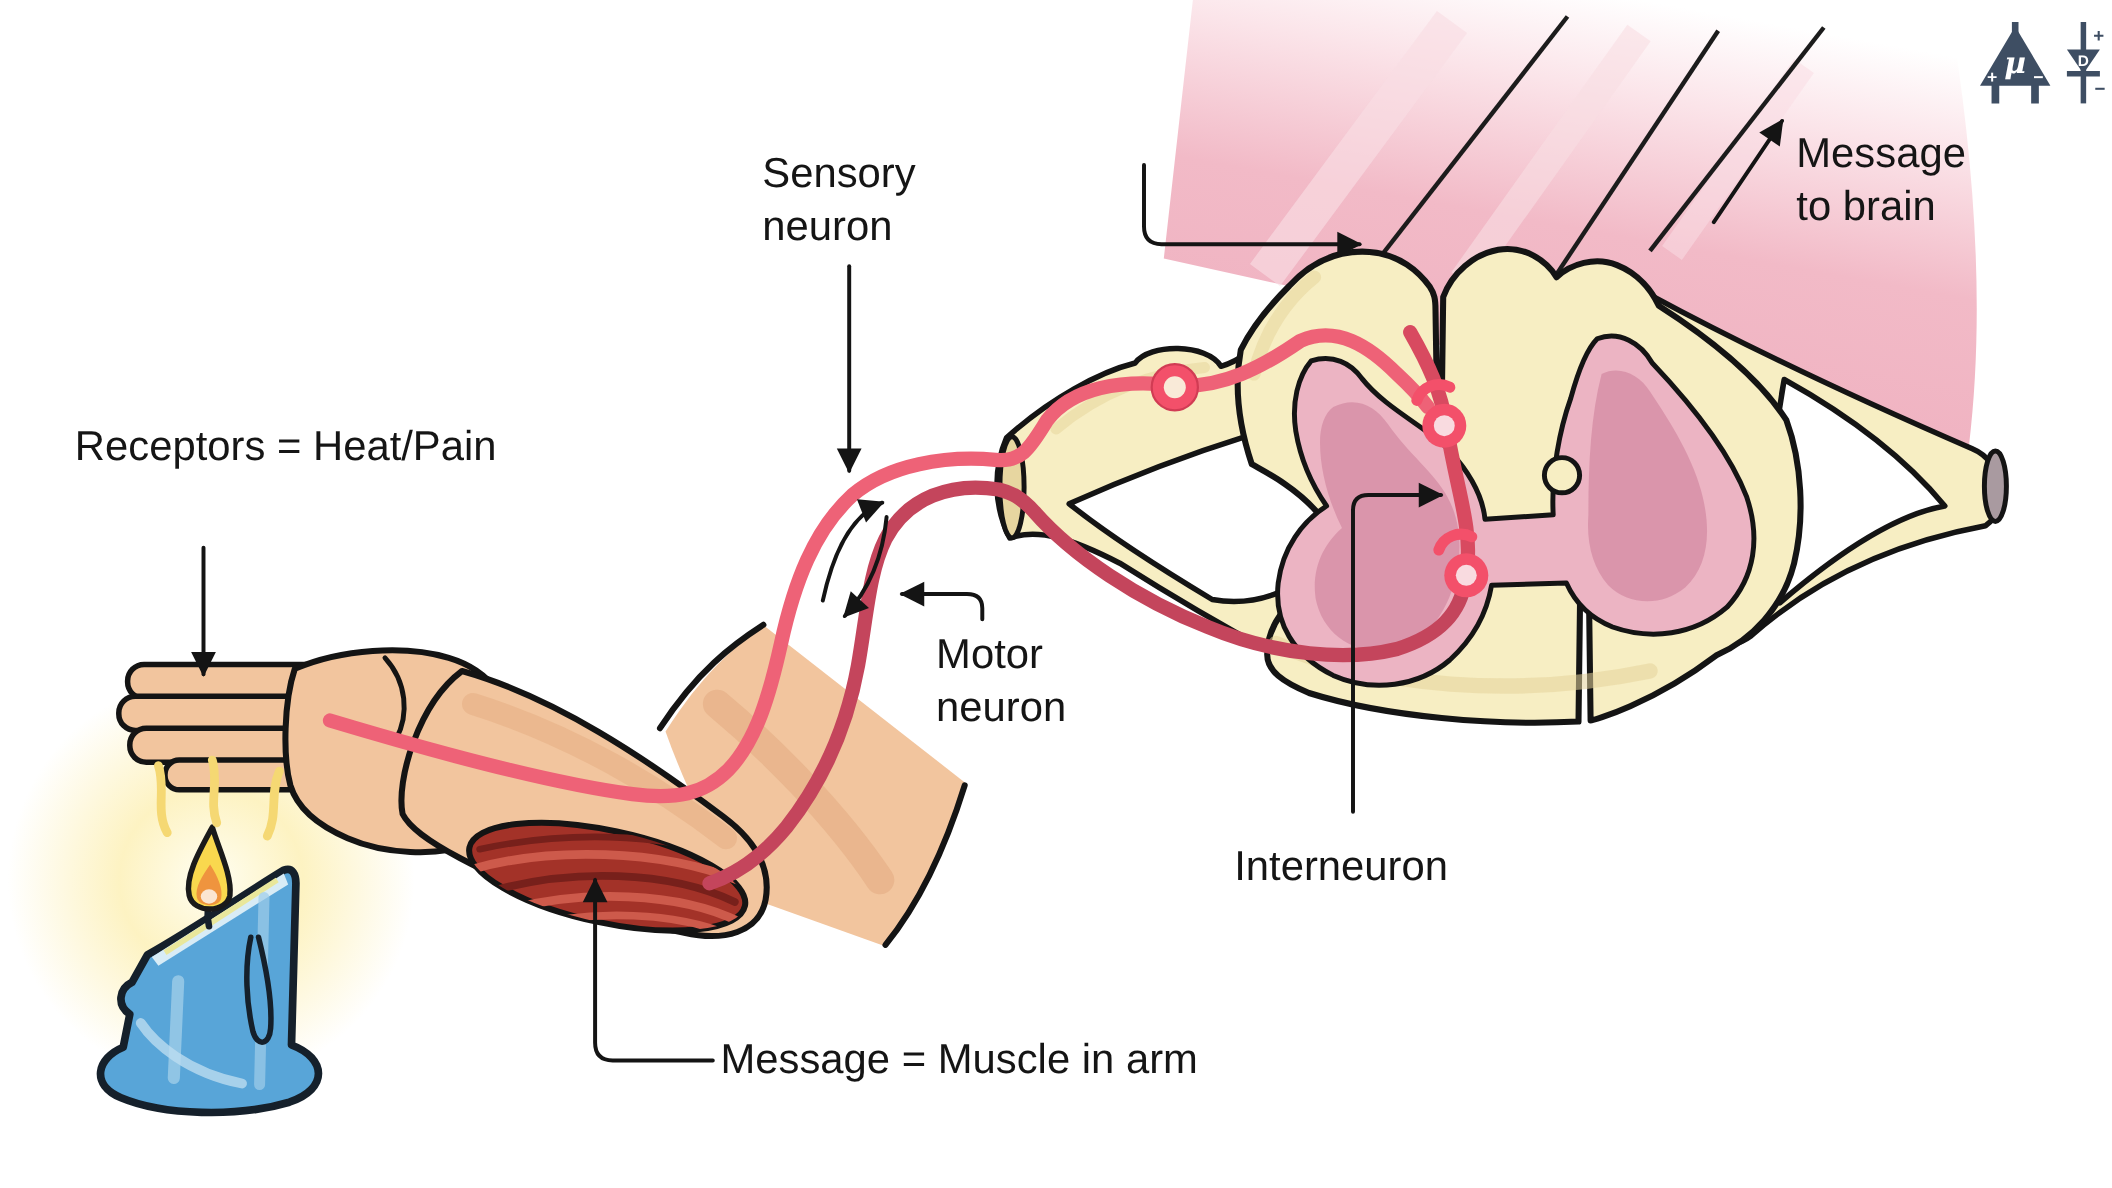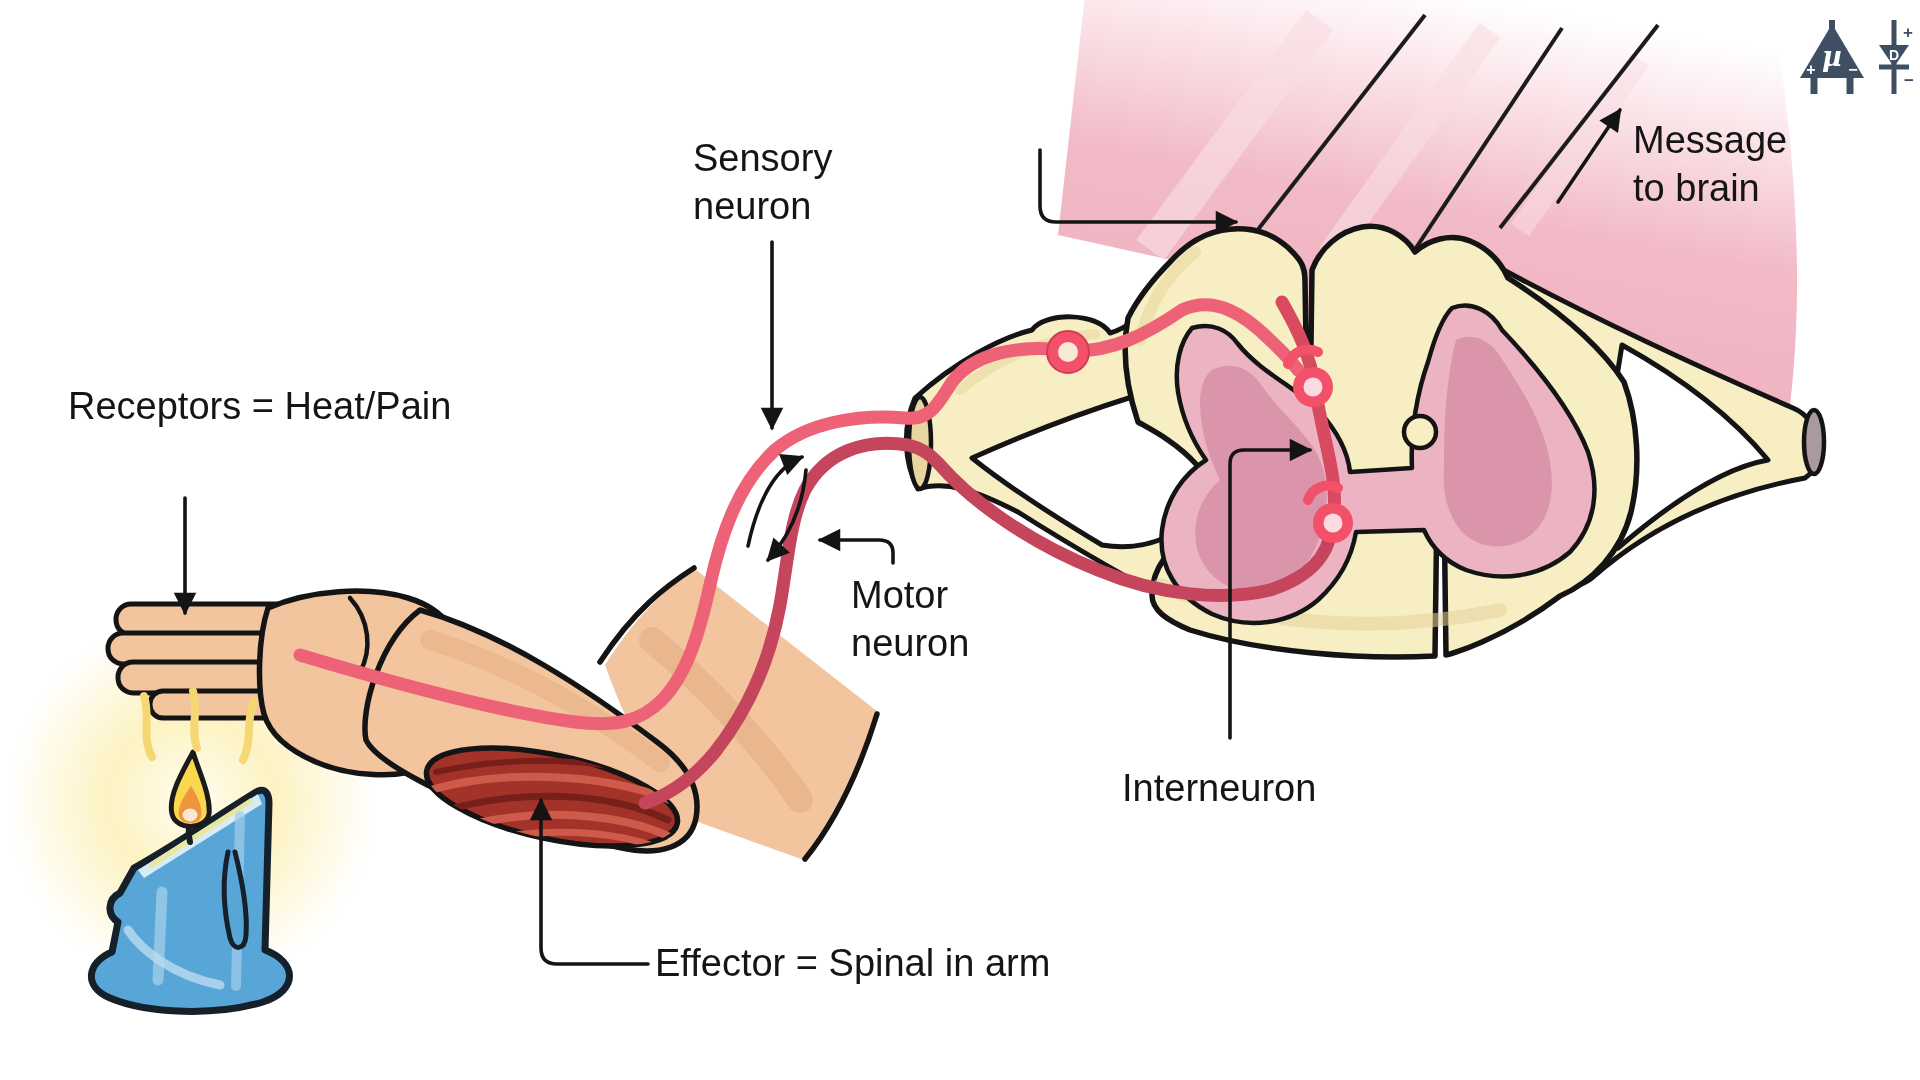--- a/index.html
+++ b/index.html
@@ -255,16 +255,16 @@
     <div>Receptors = Heat/Pain</div>
   </div>
   <div class="lbl" style="left:851px;top:571px;">
     <div>Motor</div>
     <div>neuron</div>
   </div>
   <div class="lbl" style="left:1122px;top:764px;">
     <div>Interneuron</div>
   </div>
   <div class="lbl" style="left:655px;top:939px;">
-    <div>Effector = Spinal in arm</div>
+    <div>Message = Muscle in arm</div>
   </div>
 
 </div>
 
 </body></html>

